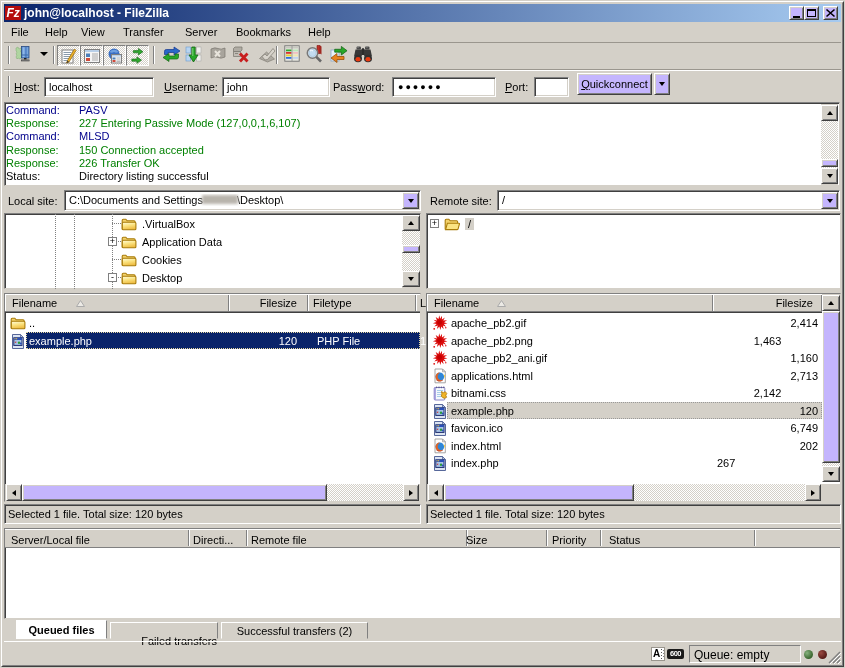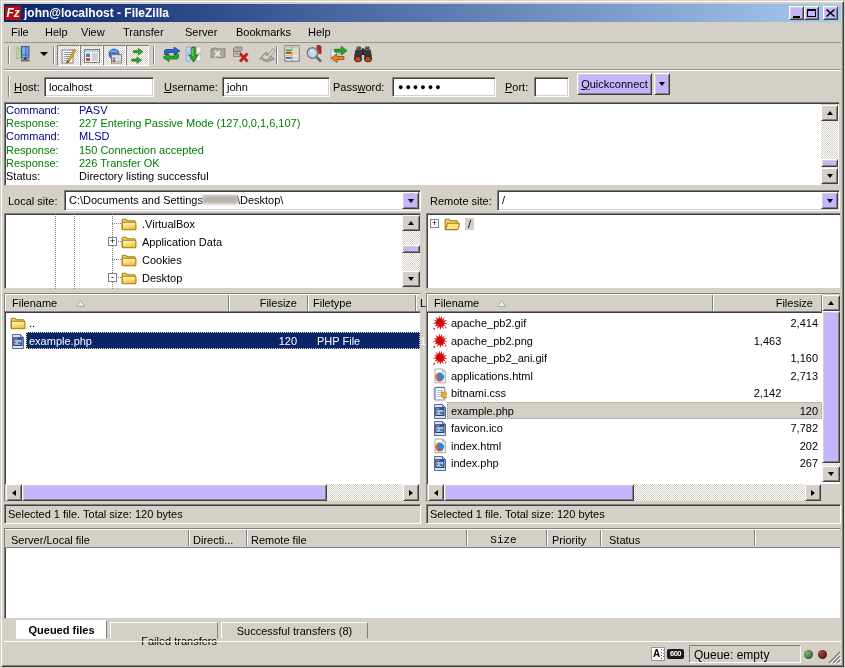--- a/index.html
+++ b/index.html
@@ -477,21 +477,21 @@
         <path d="M10.5 1.5 l3 3 h-3 z" fill="#B8C4DC" stroke="#56679A" stroke-width="0.8"></path>
         <rect x="3.8" y="4.8" width="8.2" height="7.6" fill="#A8C4E8" stroke="#1A2A6B" stroke-width="1"></rect>
         <rect x="3.8" y="4.8" width="8.2" height="2.2" fill="#2A50B8"></rect>
         <rect x="4.4" y="5.3" width="1.2" height="1" fill="#F5C63A"></rect>
         <rect x="6" y="5.3" width="1.2" height="1" fill="#F5C63A"></rect>
         <path d="M4.6 9.2 l1.6 1 v-2z" fill="#D42A1E"></path>
         <circle cx="9" cy="9.7" r="1.2" fill="#2A9E3A"></circle>
         <circle cx="10.8" cy="10.6" r="1" fill="#2A50B8"></circle>
       </svg>
       <span>favicon.ico</span>
-      <span style="position:absolute;left:285px;width:101px;text-align:right;">7,782</span>
+      <span style="position:absolute;left:285px;width:101px;text-align:right;">6,749</span>
     </div>
     <div class="abs trow" style="left:5px;top:143px;width:390px;">
       <svg class="ticon" viewBox="0 0 16 16">
         <path d="M3 1 h7.5 l2.8 2.8 v11 h-10.3 z" fill="#fff" stroke="#9a9a9a" stroke-width="0.9"></path>
         <path d="M10.5 1 l2.8 2.8 h-2.8 z" fill="#e8e8e8" stroke="#9a9a9a" stroke-width="0.7"></path>
         <circle cx="7.8" cy="8.8" r="4.3" fill="#2E86D8"></circle>
         <path d="M7.8 4.5 a4.3 4.3 0 0 0 -4.3 4.3 a4.3 4.3 0 0 0 4.3 4.3 a4.3 4.3 0 0 0 3.4-1.7 c-1.6 1-3.9.6-5-1 c-.9-1.4-.6-3 .3-4.3 c.4-.6.9-1.1 1.3-1.6z" fill="#E8641E"></path>
         <path d="M4 11.5 a4.3 4.3 0 0 0 7.4 0 c-1.2 1.4-3.2 1.8-4.9 1 z" fill="#C83C14"></path>
         <path d="M11.6 6.5 q1 1.5.4 3.4 q1.5-1 1-3 z" fill="#F5D03C"></path>
       </svg>
@@ -504,21 +504,21 @@
         <path d="M10.5 1.5 l3 3 h-3 z" fill="#B8C4DC" stroke="#56679A" stroke-width="0.8"></path>
         <rect x="3.8" y="4.8" width="8.2" height="7.6" fill="#A8C4E8" stroke="#1A2A6B" stroke-width="1"></rect>
         <rect x="3.8" y="4.8" width="8.2" height="2.2" fill="#2A50B8"></rect>
         <rect x="4.4" y="5.3" width="1.2" height="1" fill="#F5C63A"></rect>
         <rect x="6" y="5.3" width="1.2" height="1" fill="#F5C63A"></rect>
         <path d="M4.6 9.2 l1.6 1 v-2z" fill="#D42A1E"></path>
         <circle cx="9" cy="9.7" r="1.2" fill="#2A9E3A"></circle>
         <circle cx="10.8" cy="10.6" r="1" fill="#2A50B8"></circle>
       </svg>
       <span>index.php</span>
-      <span style="position:absolute;left:285px;width:101px;text-align:right;">267</span>
+      <span style="position:absolute;left:285px;width:101px;text-align:left;">267</span>
     </div>
     <div class="abs" style="left:395px;top:0;width:18px;height:188px;background:#D4D0C8;">
       <div class="sbbtn abs" style="left:0;top:1px;width:18px;height:16px;">
         <div style="width:0;height:0;border-left:3.5px solid transparent;border-right:3.5px solid transparent;border-bottom:4px solid #000;"></div>
       </div>
       <div class="raised abs" style="left:0;top:17px;width:18px;height:152px;"></div>
       <div class="sbtrack abs" style="left:0;top:169px;width:18px;height:3px;"></div>
       <div class="sbbtn abs" style="left:0;top:172px;width:18px;height:16px;">
         <div style="width:0;height:0;border-left:3.5px solid transparent;border-right:3.5px solid transparent;border-top:4px solid #000;"></div>
       </div>
@@ -543,37 +543,37 @@
   </div>
 
 <div class="abs white" style="left:4px;top:528px;width:837px;height:91px;border:1px solid;border-color:#808080 #D4D0C8 #D4D0C8 #808080;box-shadow:inset 1px 1px 0 #404040;" id="qpanel">
   <div style="position:relative;height:19px;background:#D4D0C8;border-bottom:1px solid #808080;box-shadow:inset 0 1px 0 #fff;">
     <div class="abs" style="left:6px;top:5px;">Server/Local file</div>
     <div class="hdrsep" style="left:183px;"></div>
     <div class="abs" style="left:188px;top:5px;">Directi...</div>
     <div class="hdrsep" style="left:241px;"></div>
     <div class="abs" style="left:246px;top:5px;">Remote file</div>
     <div class="hdrsep" style="left:461px;"></div>
-    <div class="abs" style="left:461px;top:5px;width:75px;text-align:center;font-family:Liberation Mono, monospace;">Size</div>
+    <div class="abs" style="left:461px;top:5px;width:75px;text-align:left;">Size</div>
     <div class="hdrsep" style="left:541px;"></div>
     <div class="abs" style="left:547px;top:5px;">Priority</div>
     <div class="hdrsep" style="left:595px;"></div>
     <div class="abs" style="left:604px;top:5px;">Status</div>
     <div class="hdrsep" style="left:749px;"></div>
   </div>
 </div>
 
 <div class="abs" style="left:16px;top:620px;width:91px;height:19px;background:#fff;border:1px solid;border-color:#fff #808080 #fff #fff;z-index:2;">
   <div style="margin-top:3px;text-align:center;font-weight:bold;">Queued files</div>
 </div>
 <div class="abs" style="left:110px;top:622px;width:108px;height:17px;background:#D4D0C8;border:1px solid;border-color:#fff #808080 #D4D0C8 #fff;">
   <div style="margin-top:12px;text-align:right;">Failed transfers</div>
 </div>
 <div class="abs" style="left:221px;top:622px;width:147px;height:17px;background:#D4D0C8;border:1px solid;border-color:#fff #808080 #D4D0C8 #fff;">
-  <div style="margin-top:2px;text-align:center;">Successful transfers (8)</div>
+  <div style="margin-top:2px;text-align:center;">Successful transfers (2)</div>
 </div>
 
 <div class="abs" style="left:4px;top:641px;width:837px;height:1px;background:#fff;"></div>
 <div class="abs" style="left:651px;top:647px;width:14px;height:14px;border:1px solid #9a968e;background:#fff;">
   <div style="position:absolute;left:1px;top:0px;font-size:10px;font-weight:bold;">A</div>
   <div style="position:absolute;left:9px;top:1px;width:1px;height:10px;background-image:linear-gradient(#555 50%,transparent 50%);background-size:1px 3px;"></div>
   <div style="position:absolute;left:11px;top:2px;width:1px;height:9px;background-image:linear-gradient(#888 50%,transparent 50%);background-size:1px 3px;"></div>
 </div>
 <div class="abs" style="left:667px;top:649px;width:17px;height:10px;background:#1a1a1a;border-radius:2px;color:#fff;font-size:7.5px;font-weight:bold;text-align:center;line-height:10px;letter-spacing:-0.5px;">600</div>
 <div class="abs" style="left:689px;top:645px;width:112px;height:18px;border:1px solid;border-color:#808080 #fff #fff #808080;">

